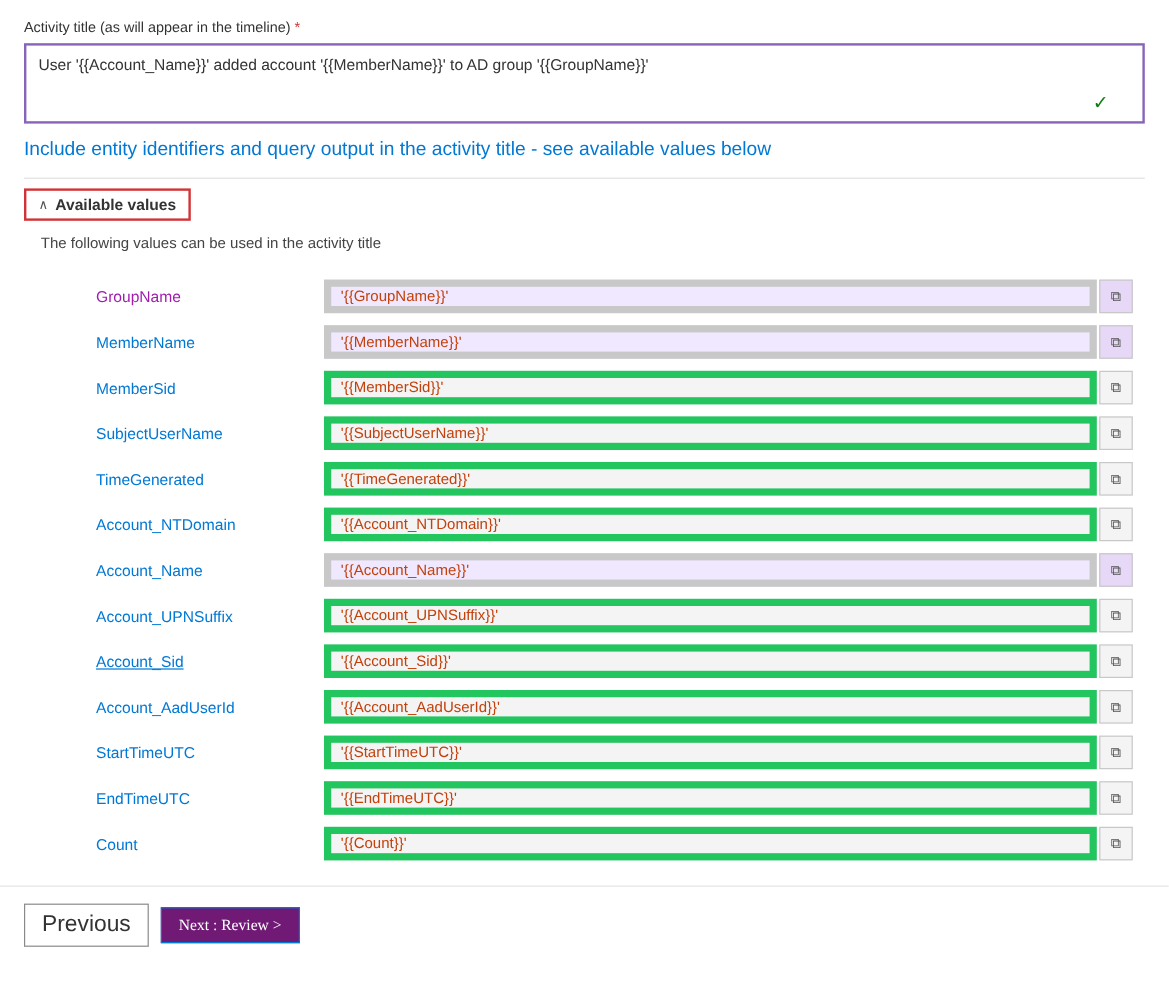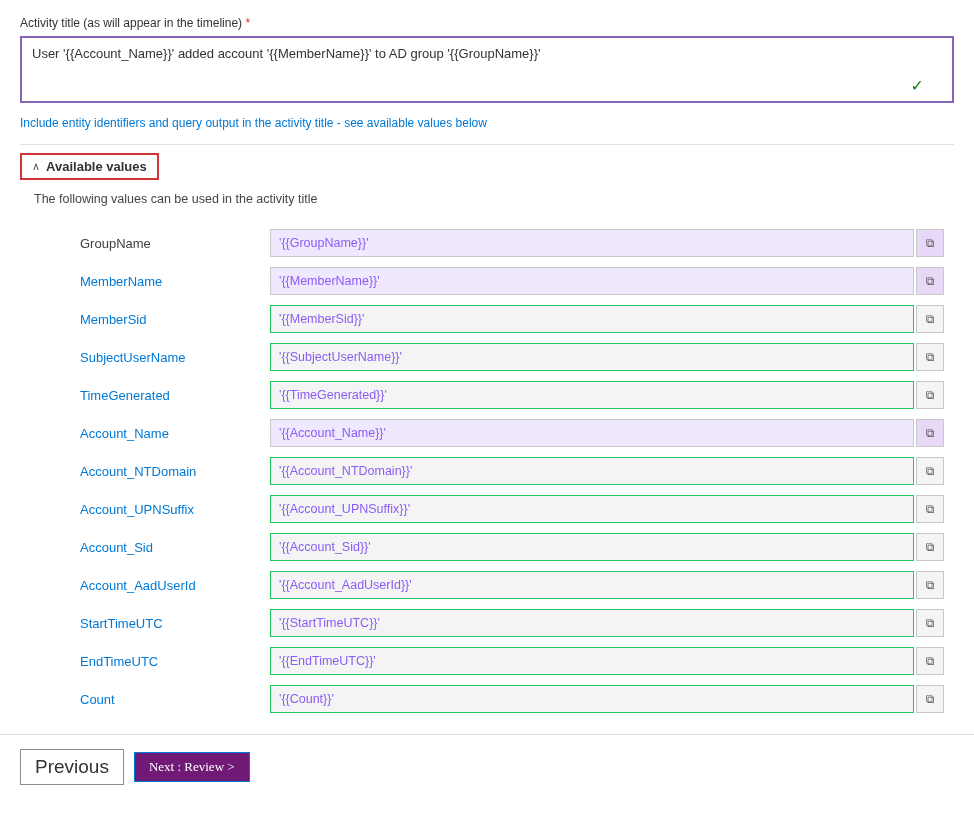--- a/index.html
+++ b/index.html
@@ -39,21 +39,21 @@
       position: absolute;
       right: 30px;
       top: 40px;
       color: #107c10;
       font-size: 16px;
     }
     .textarea-wrapper {
       position: relative;
     }
     .info-text {
-      font-size: 12px;
+      font-size: 16px;
       color: #0078d4;
       margin-top: 10px;
       margin-bottom: 14px;
     }
     .divider {
       border: none;
       border-top: 1px solid #e0e0e0;
       margin: 8px 0;
     }
     .available-values-header {
@@ -95,25 +95,25 @@
       color: #0078d4;
       padding-left: 60px;
     }
     .value-field-wrapper {
       display: flex;
       align-items: center;
       gap: 2px;
     }
     .value-input {
       flex: 1;
-      border: 1px solid #22c55e;
+      border: 6px solid #22c55e;
       background: #f4f4f4;
       padding: 4px 8px;
       font-size: 12.5px;
-      color: #8b5cf6;
+      color: #c2410c;
       height: 28px;
       font-family: inherit;
       outline: none;
     }
     .value-input.highlighted {
       background: #f0e8ff;
       border-color: #c8c8c8;
     }
     .copy-btn {
       width: 28px;
@@ -199,21 +199,21 @@
       <span class="label-text">Available values</span>
     </div>
 
     
     <div class="values-description">The following values can be used in the activity title</div>
 
     
     <table class="values-table">
       <tbody id="values-tbody">
       <tr>
-            <td style="color: #404040;">GroupName</td>
+            <td style="color: #a21caf;">GroupName</td>
             <td>
               <div class="value-field-wrapper">
                 <input type="text" class="value-input highlighted" readonly="" value="'{{GroupName}}'" style="">
                 <button class="copy-btn highlighted">
                   <span class="copy-icon">⧉</span>
                 </button>
               </div>
             </td>
           </tr>
           <tr>
@@ -254,54 +254,54 @@
             <td>
               <div class="value-field-wrapper">
                 <input type="text" class="value-input" readonly="" value="'{{TimeGenerated}}'" style="">
                 <button class="copy-btn">
                   <span class="copy-icon">⧉</span>
                 </button>
               </div>
             </td>
           </tr>
           <tr>
+            <td style="color: rgb(0, 120, 212);">Account_NTDomain</td>
+            <td>
+              <div class="value-field-wrapper">
+                <input type="text" class="value-input" readonly="" value="'{{Account_NTDomain}}'" style="">
+                <button class="copy-btn">
+                  <span class="copy-icon">⧉</span>
+                </button>
+              </div>
+            </td>
+          </tr>
+          <tr>
             <td style="color: rgb(0, 120, 212);">Account_Name</td>
             <td>
               <div class="value-field-wrapper">
                 <input type="text" class="value-input highlighted" readonly="" value="'{{Account_Name}}'" style="">
                 <button class="copy-btn highlighted">
                   <span class="copy-icon">⧉</span>
                 </button>
               </div>
             </td>
           </tr>
           <tr>
-            <td style="color: rgb(0, 120, 212);">Account_NTDomain</td>
-            <td>
-              <div class="value-field-wrapper">
-                <input type="text" class="value-input" readonly="" value="'{{Account_NTDomain}}'" style="">
-                <button class="copy-btn">
-                  <span class="copy-icon">⧉</span>
-                </button>
-              </div>
-            </td>
-          </tr>
-          <tr>
             <td style="color: rgb(0, 120, 212);">Account_UPNSuffix</td>
             <td>
               <div class="value-field-wrapper">
                 <input type="text" class="value-input" readonly="" value="'{{Account_UPNSuffix}}'" style="">
                 <button class="copy-btn">
                   <span class="copy-icon">⧉</span>
                 </button>
               </div>
             </td>
           </tr>
           <tr>
-            <td style="color: rgb(0, 120, 212);">Account_Sid</td>
+            <td style="color: rgb(0, 120, 212); text-decoration: underline;">Account_Sid</td>
             <td>
               <div class="value-field-wrapper">
                 <input type="text" class="value-input" readonly="" value="'{{Account_Sid}}'" style="">
                 <button class="copy-btn">
                   <span class="copy-icon">⧉</span>
                 </button>
               </div>
             </td>
           </tr>
           <tr>

